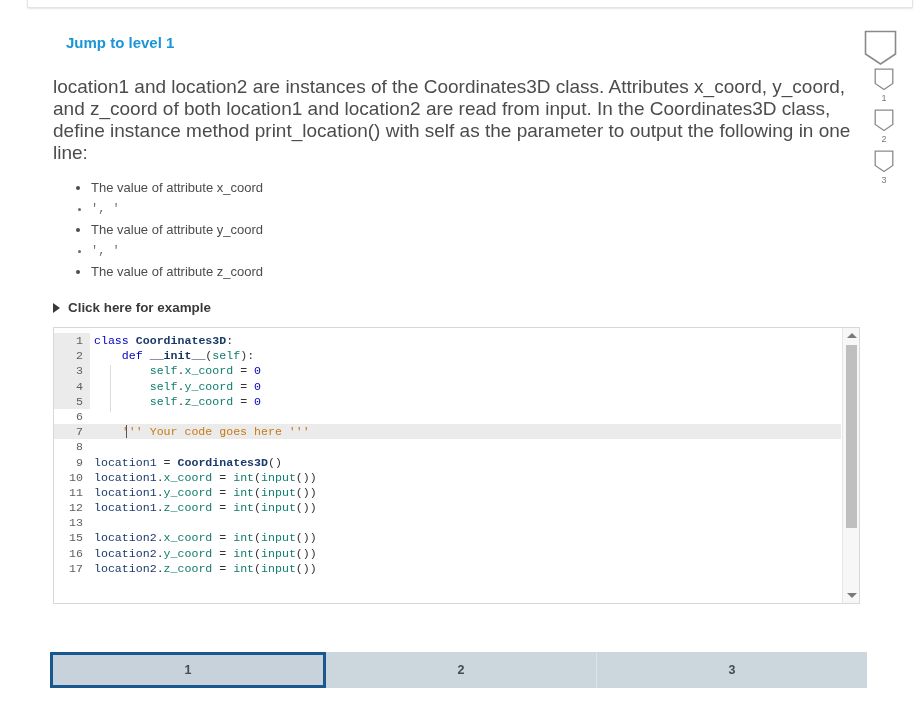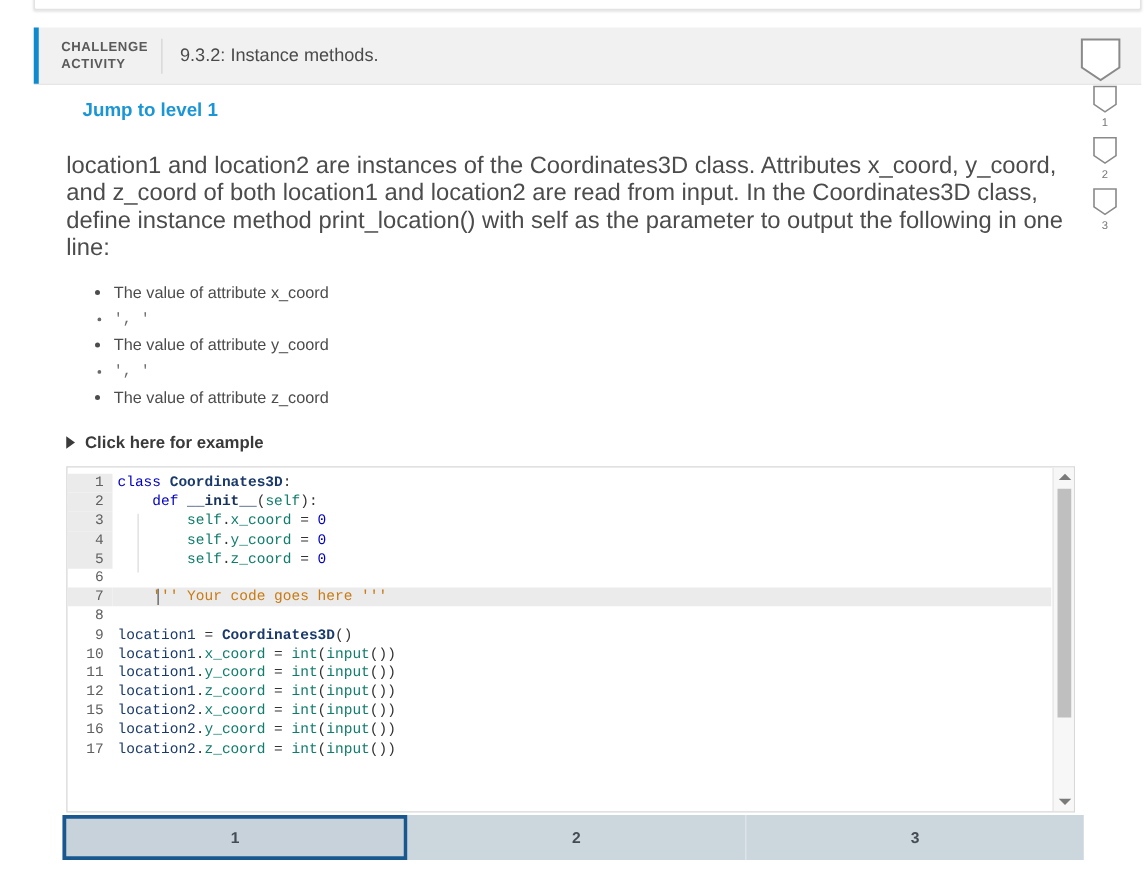--- a/index.html
+++ b/index.html
@@ -309,29 +309,20 @@
     background: #c7d2da;
   }
 </style>
 </head>
 <body>
 
 <div class="prev-card"></div>
 
 <div class="activity-card">
 
-  <div class="card-header">
-    <div class="accent-bar"></div>
-    <div class="challenge-tag">
-      <div>CHALLENGE</div>
-      <div>ACTIVITY</div>
-    </div>
-    <div class="header-div"></div>
-    <div class="header-title">9.3.2: Instance methods.</div>
-  </div>
 
   <div class="card-body">
     <a class="jump-link" href="#">Jump to level 1</a>
 
     <div class="prompt">location1 and location2 are instances of the Coordinates3D class. Attributes x_coord, y_coord, and z_coord of both location1 and location2 are read from input. In the Coordinates3D class, define instance method print_location() with self as the parameter to output the following in one line:</div>
 
     <ul class="spec-list" id="spec-list">
         <li>The value of attribute x_coord</li>
         <li class="quote-item">', '</li>
         <li>The value of attribute y_coord</li>
@@ -353,20 +344,21 @@
           <div class="code-line"><span class="ln shaded">3</span><span class="src"><span class="t-plain">        </span><span class="t-self">self</span><span class="t-op">.</span><span class="t-attr">x_coord</span><span class="t-plain"> </span><span class="t-op">=</span><span class="t-plain"> </span><span class="t-num">0</span></span></div>
           <div class="code-line"><span class="ln shaded">4</span><span class="src"><span class="t-plain">        </span><span class="t-self">self</span><span class="t-op">.</span><span class="t-attr">y_coord</span><span class="t-plain"> </span><span class="t-op">=</span><span class="t-plain"> </span><span class="t-num">0</span></span></div>
           <div class="code-line"><span class="ln shaded">5</span><span class="src"><span class="t-plain">        </span><span class="t-self">self</span><span class="t-op">.</span><span class="t-attr">z_coord</span><span class="t-plain"> </span><span class="t-op">=</span><span class="t-plain"> </span><span class="t-num">0</span></span></div>
           <div class="code-line"><span class="ln">6</span><span class="src"> </span></div>
           <div class="code-line active"><span class="ln">7</span><span class="src cursor"><span class="t-plain">    </span><span class="t-str">''' Your code goes here '''</span></span></div>
           <div class="code-line"><span class="ln">8</span><span class="src"> </span></div>
           <div class="code-line"><span class="ln">9</span><span class="src"><span class="t-var">location1</span><span class="t-plain"> </span><span class="t-op">=</span><span class="t-plain"> </span><span class="t-cls">Coordinates3D</span><span class="t-op">()</span></span></div>
           <div class="code-line"><span class="ln">10</span><span class="src"><span class="t-var">location1</span><span class="t-op">.</span><span class="t-attr">x_coord</span><span class="t-plain"> </span><span class="t-op">=</span><span class="t-plain"> </span><span class="t-builtin">int</span><span class="t-op">(</span><span class="t-builtin">input</span><span class="t-op">())</span></span></div>
           <div class="code-line"><span class="ln">11</span><span class="src"><span class="t-var">location1</span><span class="t-op">.</span><span class="t-attr">y_coord</span><span class="t-plain"> </span><span class="t-op">=</span><span class="t-plain"> </span><span class="t-builtin">int</span><span class="t-op">(</span><span class="t-builtin">input</span><span class="t-op">())</span></span></div>
           <div class="code-line"><span class="ln">12</span><span class="src"><span class="t-var">location1</span><span class="t-op">.</span><span class="t-attr">z_coord</span><span class="t-plain"> </span><span class="t-op">=</span><span class="t-plain"> </span><span class="t-builtin">int</span><span class="t-op">(</span><span class="t-builtin">input</span><span class="t-op">())</span></span></div>
+          <div class="code-line"><span class="ln">13</span><span class="src"> </span></div>
           <div class="code-line"><span class="ln">15</span><span class="src"><span class="t-var">location2</span><span class="t-op">.</span><span class="t-attr">x_coord</span><span class="t-plain"> </span><span class="t-op">=</span><span class="t-plain"> </span><span class="t-builtin">int</span><span class="t-op">(</span><span class="t-builtin">input</span><span class="t-op">())</span></span></div>
           <div class="code-line"><span class="ln">16</span><span class="src"><span class="t-var">location2</span><span class="t-op">.</span><span class="t-attr">y_coord</span><span class="t-plain"> </span><span class="t-op">=</span><span class="t-plain"> </span><span class="t-builtin">int</span><span class="t-op">(</span><span class="t-builtin">input</span><span class="t-op">())</span></span></div>
           <div class="code-line"><span class="ln">17</span><span class="src"><span class="t-var">location2</span><span class="t-op">.</span><span class="t-attr">z_coord</span><span class="t-plain"> </span><span class="t-op">=</span><span class="t-plain"> </span><span class="t-builtin">int</span><span class="t-op">(</span><span class="t-builtin">input</span><span class="t-op">())</span></span></div>
         </div>
 
       <div class="scrollbar">
         <div class="sb-arrow up">
           <span class="sb-tri-up"></span>
         </div>
         <div class="sb-thumb"></div>

